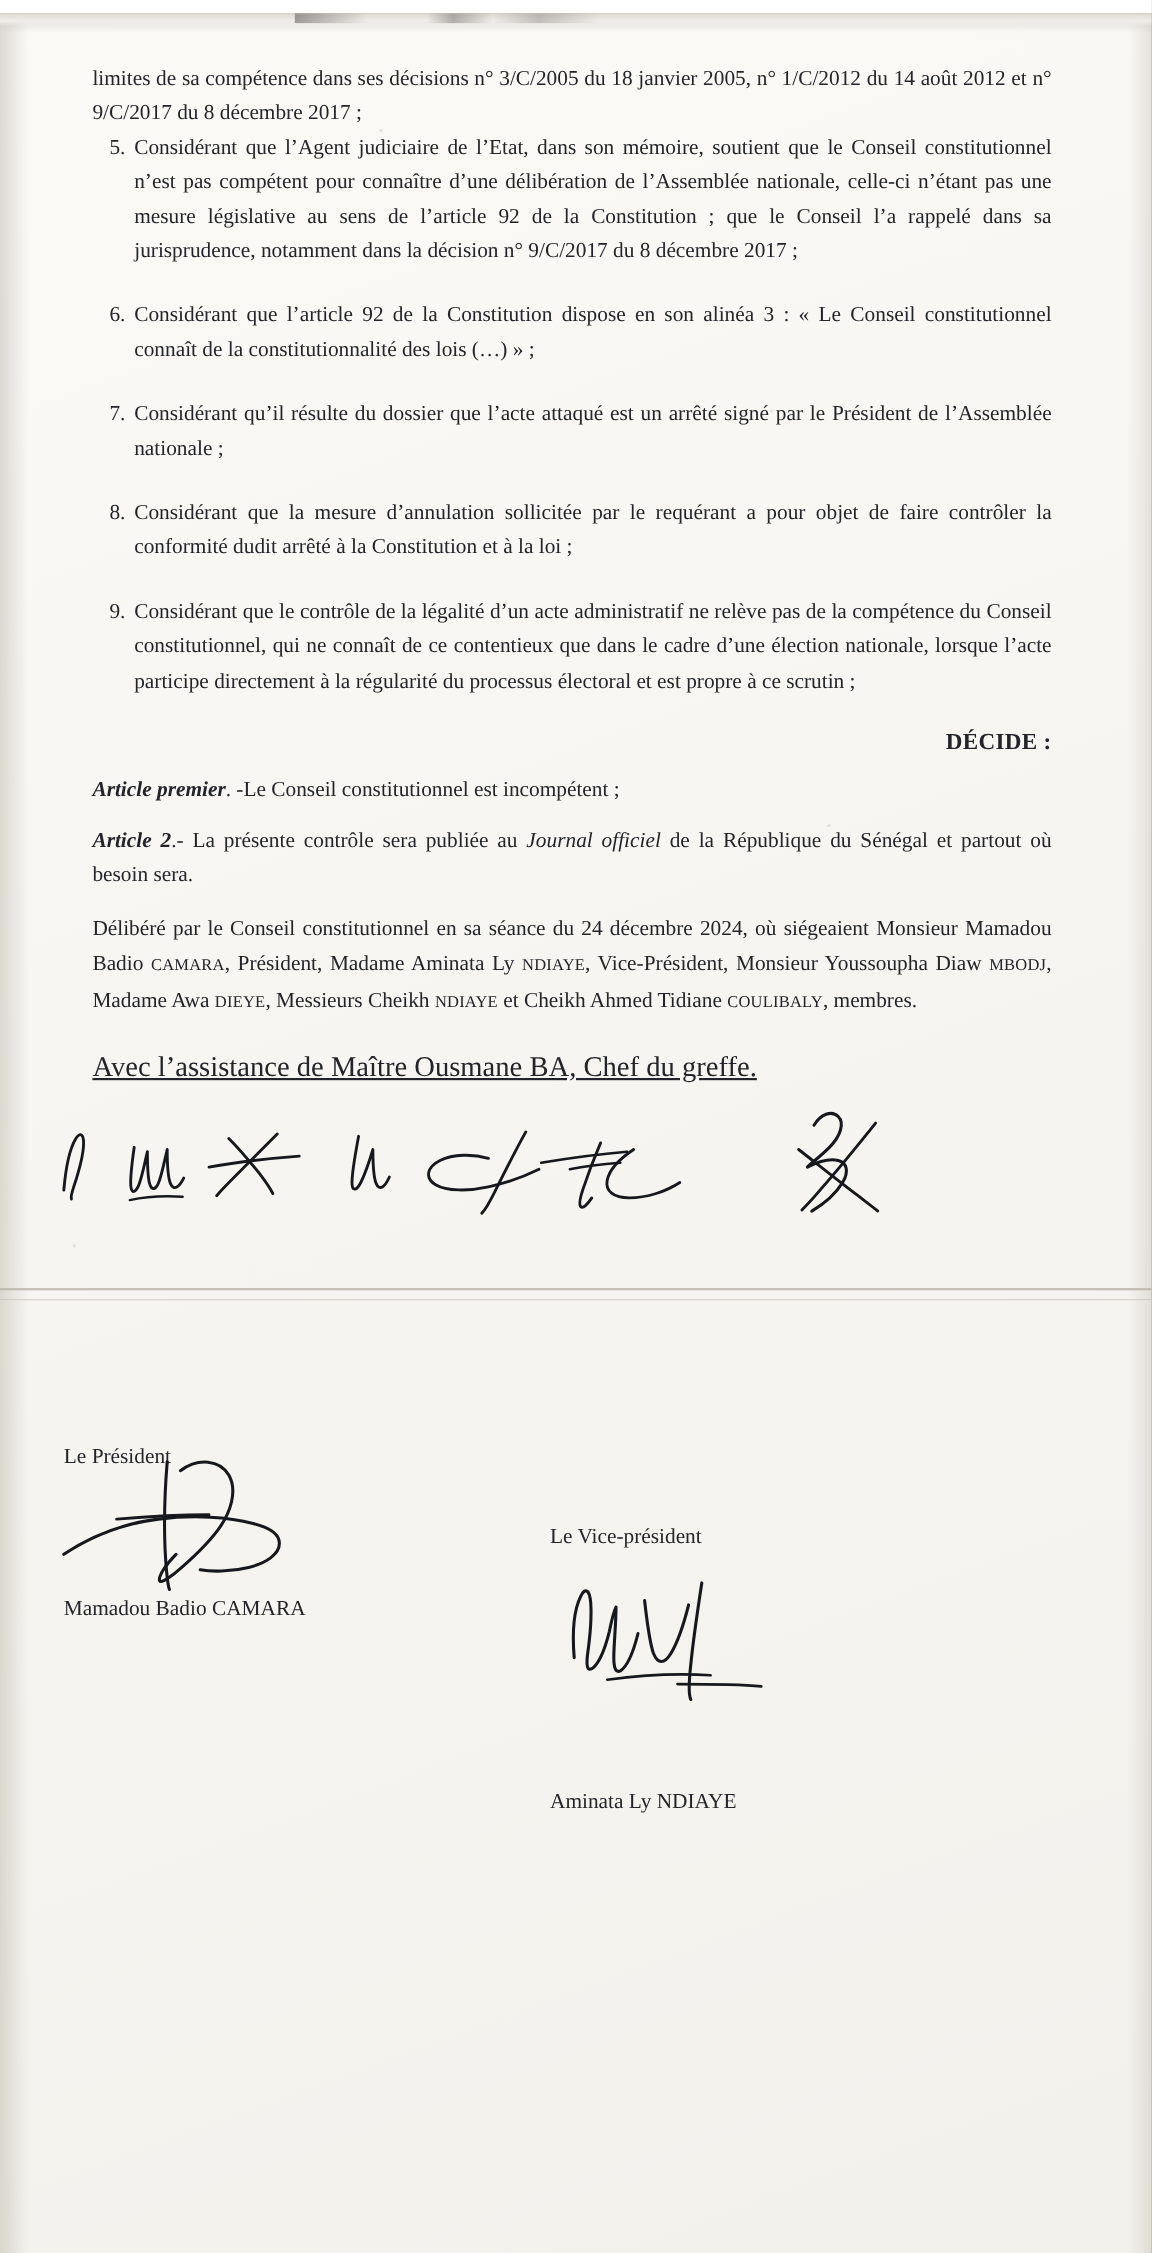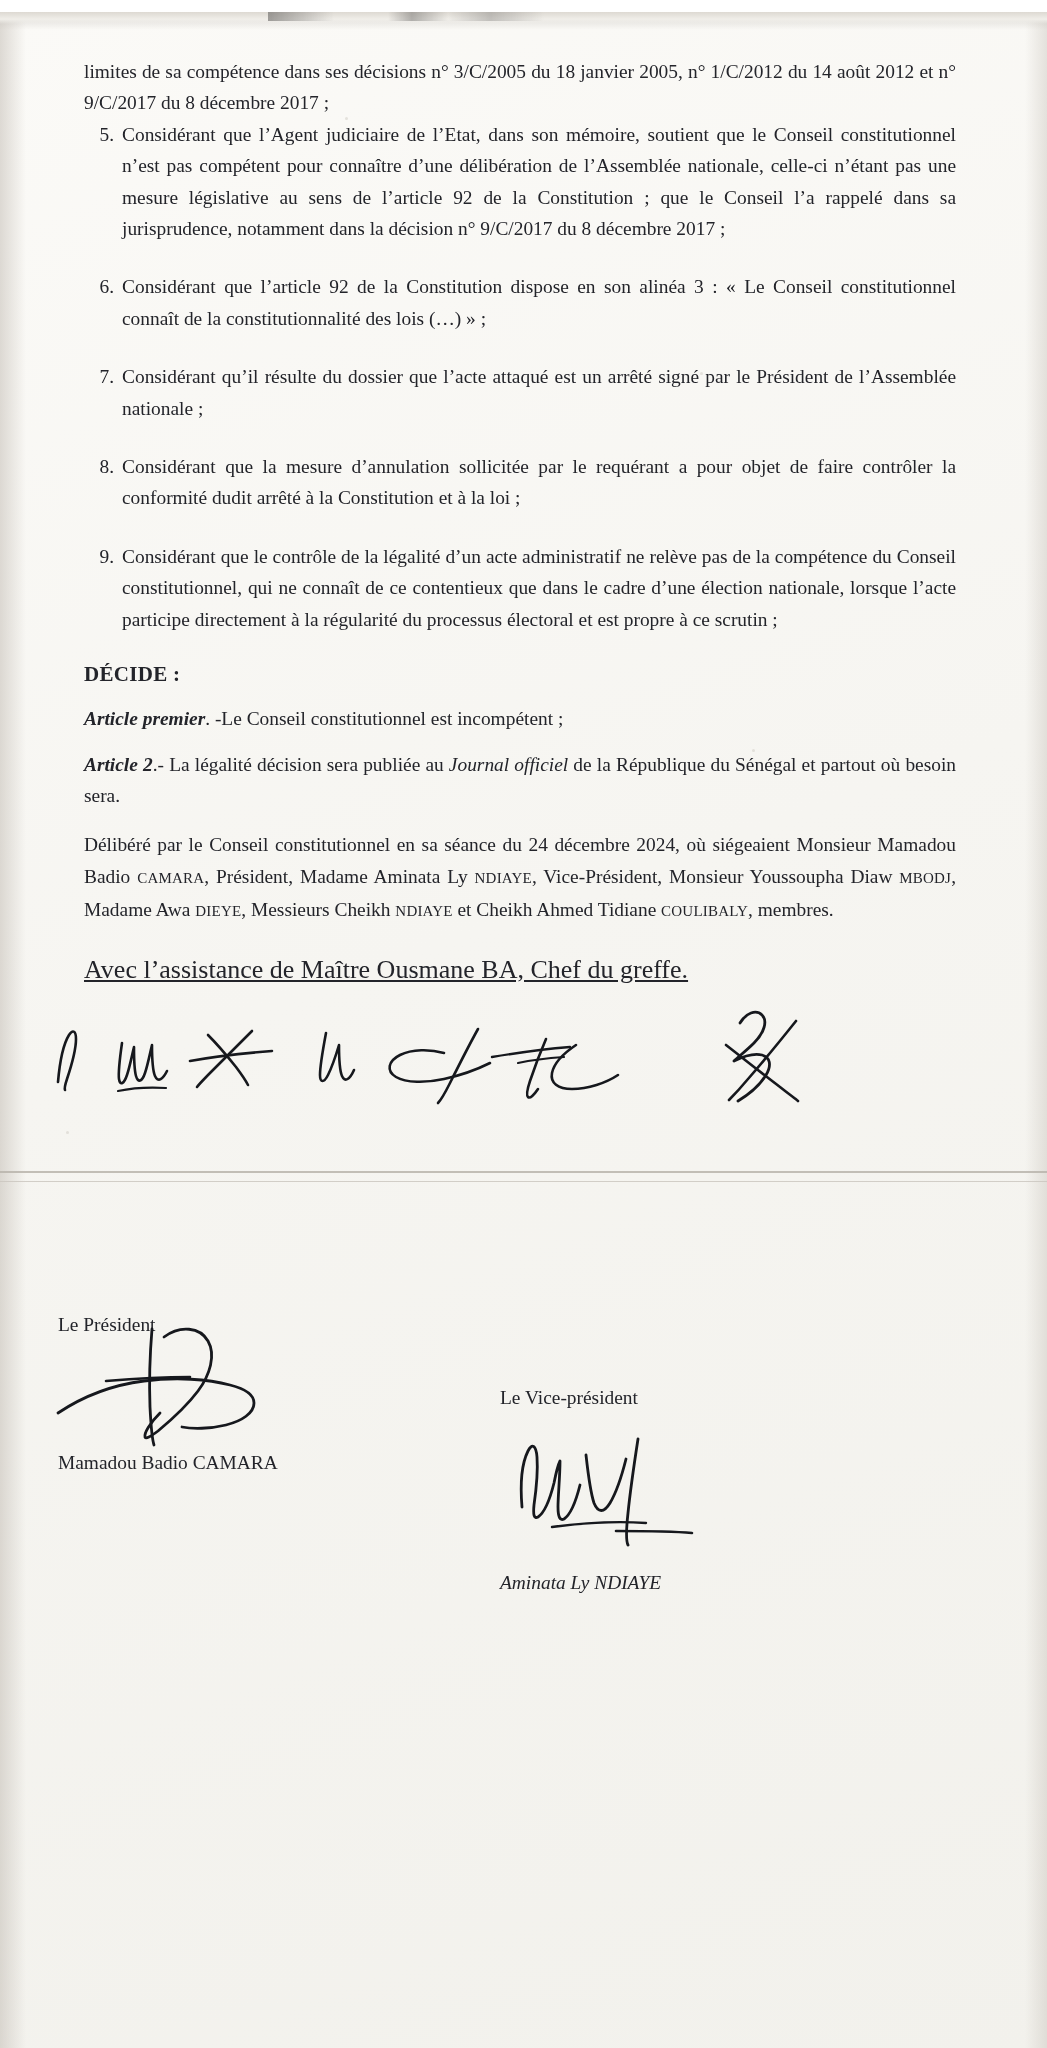--- a/index.html
+++ b/index.html
@@ -94,21 +94,21 @@
     font-size: 19.4px;
     line-height: 31.4px;
     text-align: justify;
     text-justify: inter-word;
   }
   
   li.wide .num { width: 30px; left: -4px; }
   li.no-justify .txt { text-align: left; }
 
   .decide {
-    text-align: left;
+    text-align: right;
     font-weight: bold;
     font-size: 21px;
     letter-spacing: .3px;
     margin: 10px 0 16px 0;
   }
 
   .article {
     margin: 0 0 14px 0;
     font-size: 19.4px;
     line-height: 31.4px;
@@ -243,21 +243,21 @@
 
       </ol>
 
       <div class="decide">DÉCIDE :</div>
 
       <p class="article">
         <span class="lbl">Article premier</span><span>. -Le Conseil constitutionnel est incompétent ;</span>
       </p>
 
       <p class="article">
-        <span class="lbl">Article 2</span><span>.- La légalité décision sera publiée au </span><span class="ital">Journal officiel</span><span> de la République du Sénégal et partout où besoin sera.</span>
+        <span class="lbl">Article 2</span><span>.- La présente contrôle sera publiée au </span><span class="ital">Journal officiel</span><span> de la République du Sénégal et partout où besoin sera.</span>
       </p>
 
       <p class="delib">
         <span>Délibéré par le Conseil constitutionnel en sa séance du </span><span>24 décembre 2024</span><span>, où siégeaient Monsieur Mamadou Badio </span><span class="smallcaps">CAMARA</span><span>, Président, Madame Aminata Ly </span><span class="smallcaps">NDIAYE</span><span>, Vice-Président, Monsieur Youssoupha Diaw </span><span class="smallcaps">MBODJ</span><span>, Madame Awa </span><span class="smallcaps">DIEYE</span><span>, Messieurs Cheikh </span><span class="smallcaps">NDIAYE</span><span> et Cheikh Ahmed Tidiane </span><span class="smallcaps">COULIBALY</span><span>, membres.</span>
       </p>
 
       <p class="assist">Avec l’assistance de Maître Ousmane BA, Chef du greffe.</p>
 
     </div>
 
@@ -304,16 +304,16 @@
     <div class="ink" style="left:490px; top:1395px; width:320px; height:150px;">
       <svg width="320" height="150" viewBox="0 0 320 150">
         <path d="M32,100 C30,76 32,56 38,44 C42,36 46,38 47,50 C48,64 46,84 44,98 C43,108 44,112 48,110 C54,106 60,92 64,76 C66,66 68,58 70,54 C70,70 68,88 68,100 C68,110 70,114 74,112 C80,108 86,94 90,78" stroke-width="2.8"></path>
         <path d="M96,48 C98,66 100,84 104,96 C108,106 114,106 120,96 C126,86 132,68 136,52" stroke-width="2.8"></path>
         <path d="M148,32 C144,58 140,86 138,106 C136,124 136,134 138,138" stroke-width="2.8"></path>
         <path d="M62,120 C92,116 126,114 156,116" stroke-width="2.4"></path>
         <path d="M126,124 C150,124 180,124 202,126" stroke-width="2.6"></path>
       </svg>
     </div>
 
-    <span class="sig-name" style="left:500px; top:1558px;font-style:italic;">Aminata Ly NDIAYE</span>
+    <span class="sig-name" style="left:500px; top:1614px;">Aminata Ly NDIAYE</span>
 
   </div>
 </div>
 
 </body></html>

